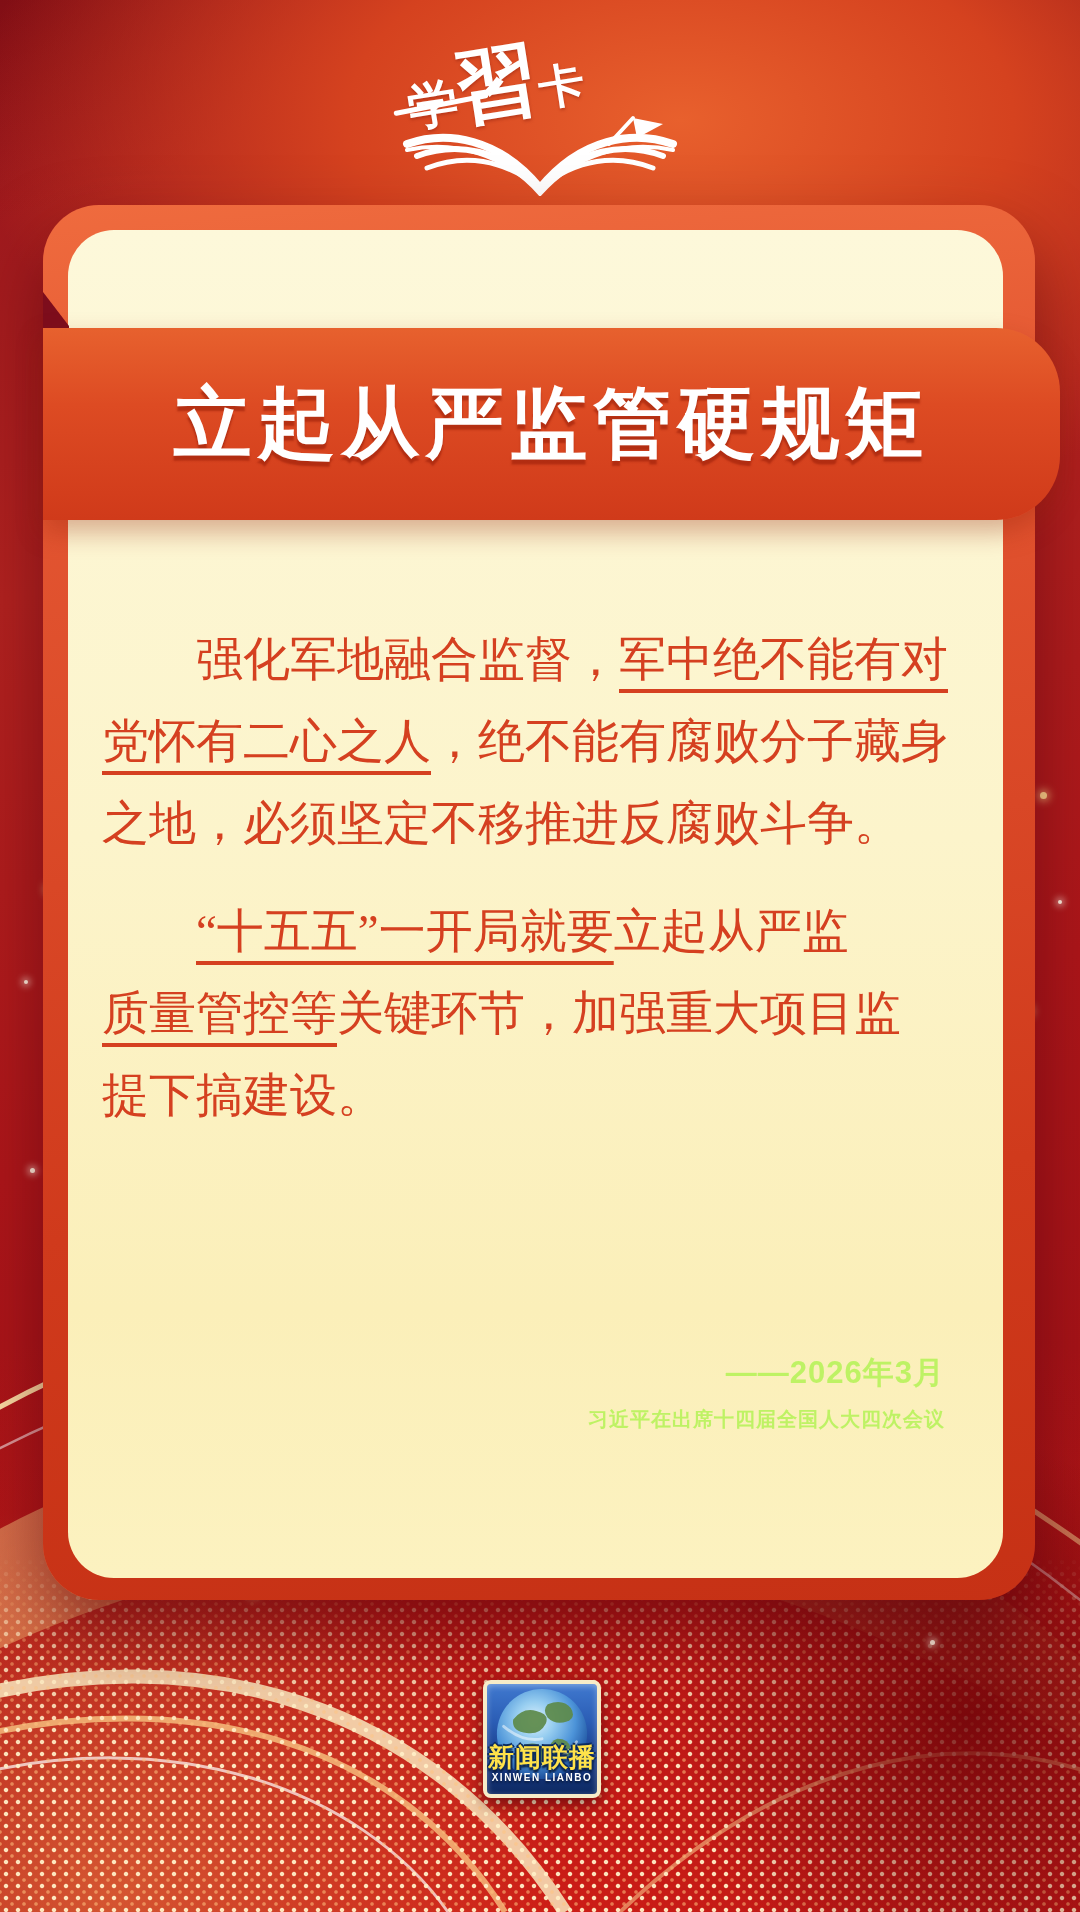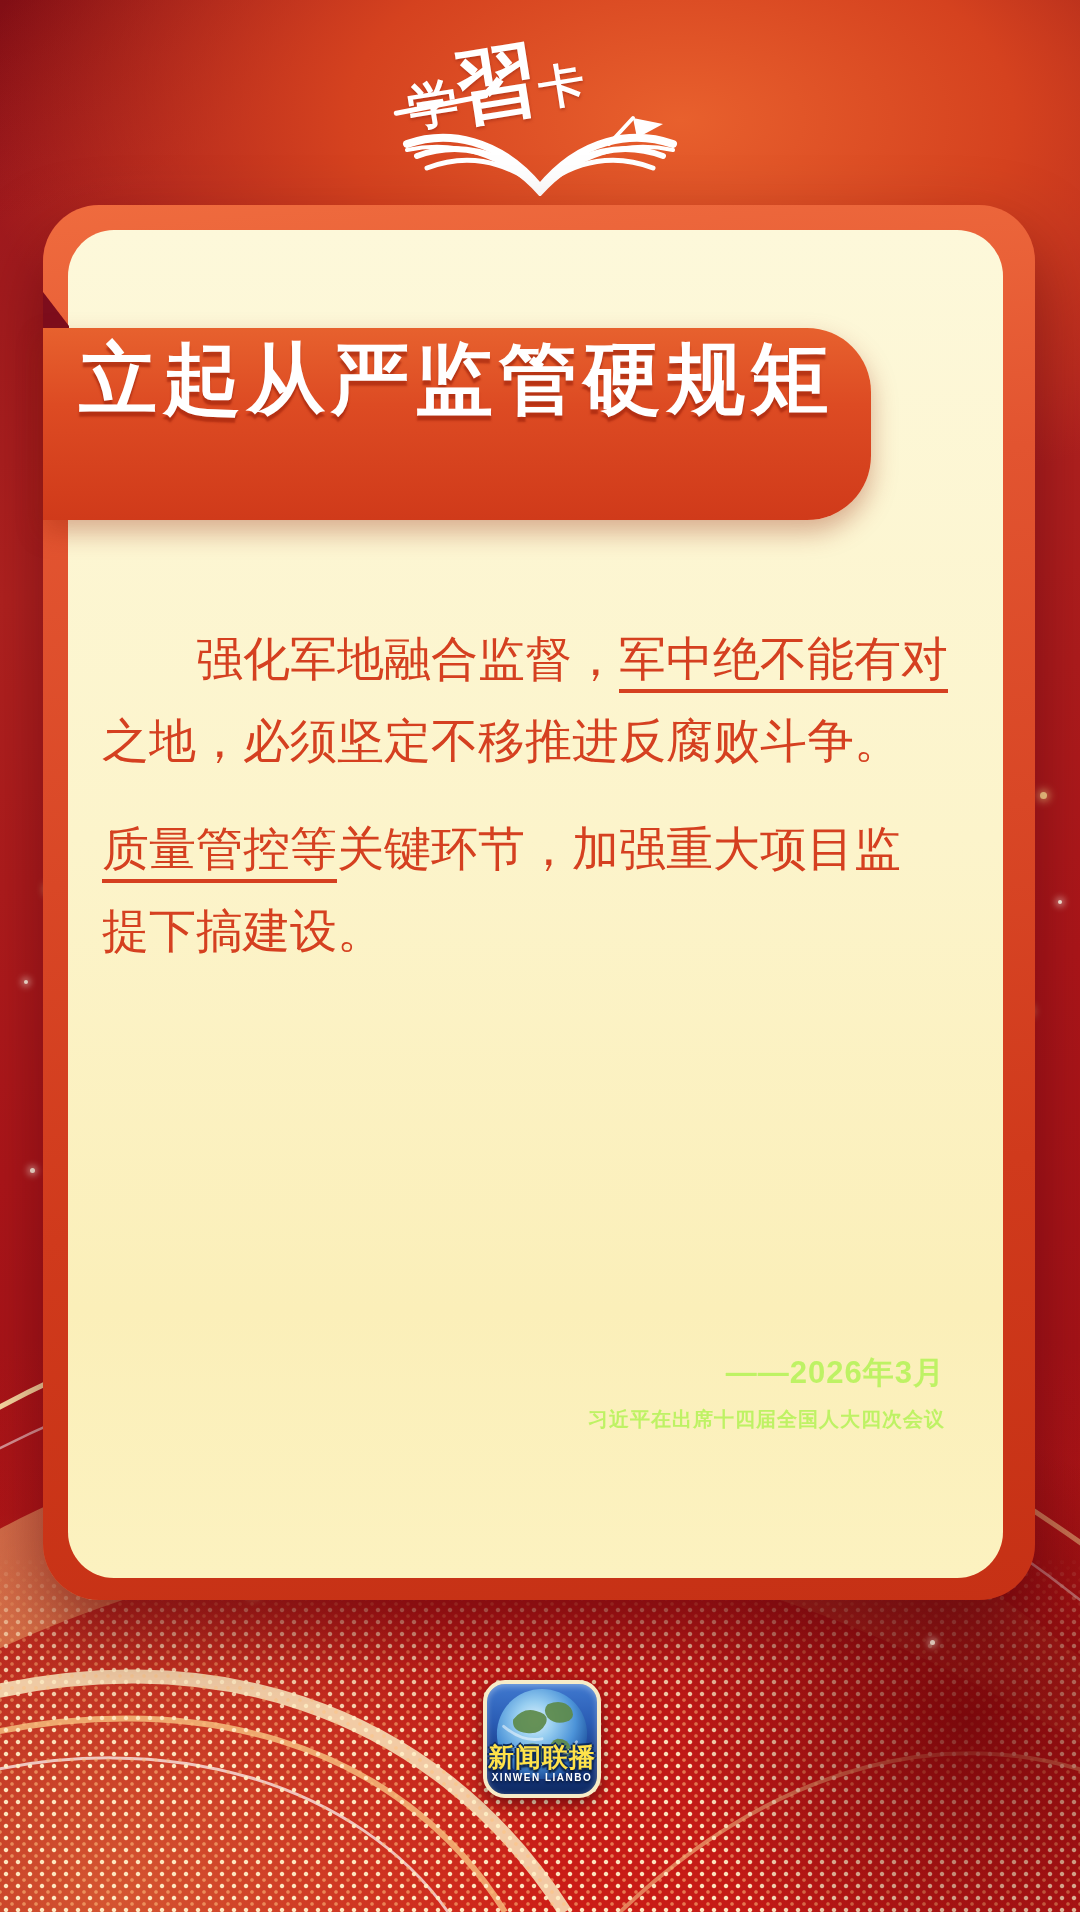--- a/index.html
+++ b/index.html
@@ -64,25 +64,25 @@
     position:absolute;left:68px;top:230px;width:935px;height:1348px;z-index:2;
     border-radius:46px;
     background:linear-gradient(180deg,#fdf8da 0%, #fcf4cb 45%, #fbefb9 80%, #fcf2c0 100%);
   }
   .fold{
     position:absolute;left:43px;top:292px;width:26px;height:37px;z-index:2;
     background:#7d0d1c;
     clip-path:polygon(0 0, 100% 92%, 100% 100%, 0 100%);
   }
   .banner{
-    position:absolute;left:43px;top:328px;width:828px;height:192px;z-index:3;
+    position:absolute;left:43px;top:328px;width:1017px;height:192px;z-index:3;
     border-radius:0 64px 64px 0;
     background:linear-gradient(180deg,#e7612e 0%, #dd4b23 40%, #d03a1a 100%);
     box-shadow:0 12px 26px rgba(150,35,12,.35);
-    display:flex;align-items:flex-start;justify-content:center;
+    display:flex;align-items:center;justify-content:center;
   }
   .banner-title{
     color:#ffffff;font-size:78px;font-weight:900;letter-spacing:6px;
     font-family:"Liberation Sans","DejaVu Sans",sans-serif;
     text-shadow:0 5px 2px rgba(148,28,8,.55);
     white-space:nowrap;
   }
 
   
   .body-text{
@@ -106,21 +106,21 @@
     position:absolute;left:300px;top:1350px;width:645px;z-index:3;
     text-align:right;color:#bef264;font-weight:700;
     font-family:"Liberation Sans","DejaVu Sans",sans-serif;
   }
   .attrib .date{font-size:31px;line-height:46px;letter-spacing:1px;}
   .attrib .src{font-size:20px;line-height:46px;letter-spacing:1px;}
 
   
   .xwlb{
     position:absolute;left:483px;top:1680px;width:118px;height:118px;z-index:4;
-    border-radius:22px;border:4px solid #f7ecc8;box-sizing:border-box;
+    border-radius:8px;border:4px solid #f7ecc8;box-sizing:border-box;
     background:linear-gradient(180deg,#4079cf 0%, #2a5cb4 35%, #16367e 75%, #0e2a63 100%);
     box-shadow:0 6px 16px rgba(40,0,6,.5), inset 0 2px 6px rgba(255,255,255,.35);
     overflow:hidden;
   }
   .xwlb .globe{position:absolute;left:7px;top:2px;width:96px;height:96px;}
   .xwlb .cn{
     position:absolute;left:0;right:0;top:56px;text-align:center;
     color:#ffe24a;font-size:26px;font-weight:900;letter-spacing:1px;white-space:nowrap;
     text-shadow:-2px 0 #0c2a5e, 2px 0 #0c2a5e, 0 -2px #0c2a5e, 0 3px 2px #081c40;
   }
@@ -198,23 +198,25 @@
   <div class="frame"></div>
   <div class="cream"></div>
   <div class="fold"></div>
   <div class="banner">
     <div class="banner-title">立起从严监管硬规矩</div>
   </div>
 
   <div class="body-text">
       <div class="para">
         <div class="line indent"><span>强化军地融合监督，</span><span class="u">军中绝不能有对</span></div>
+        <div class="line"><span class="u">党怀有二心之人</span><span>，绝不能有腐败分子藏身</span></div>
         <div class="line"><span>之地，必须坚定不移推进反腐败斗争。</span></div>
       </div>
       <div class="para">
+        <div class="line indent"><span class="u">“十五五”一开局就要</span><span>立起从严监</span></div>
         <div class="line"><span class="u">质量管控等</span><span>关键环节，加强重大项目监</span></div>
         <div class="line"><span>提下搞建设。</span></div>
       </div>
     </div>
 
   <div class="attrib">
     <div class="date">——2026年3月</div>
     <div class="src">习近平在出席十四届全国人大四次会议</div>
   </div>
 

